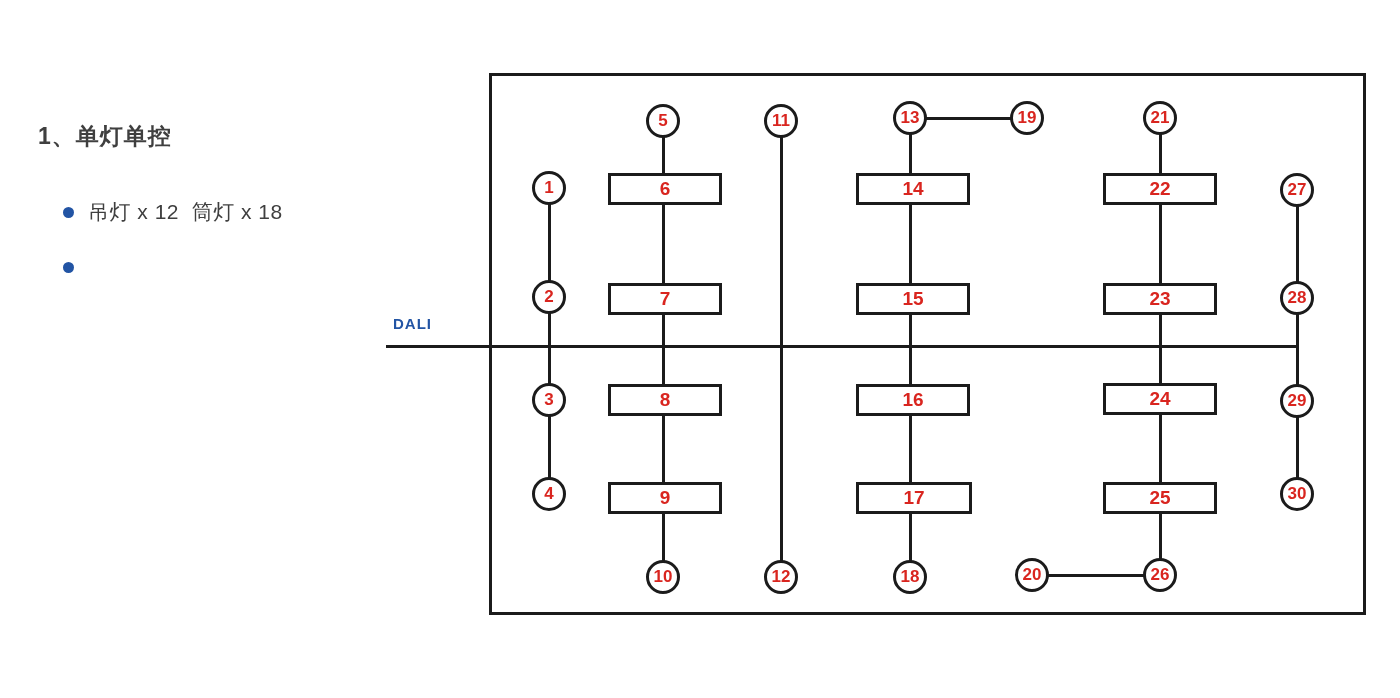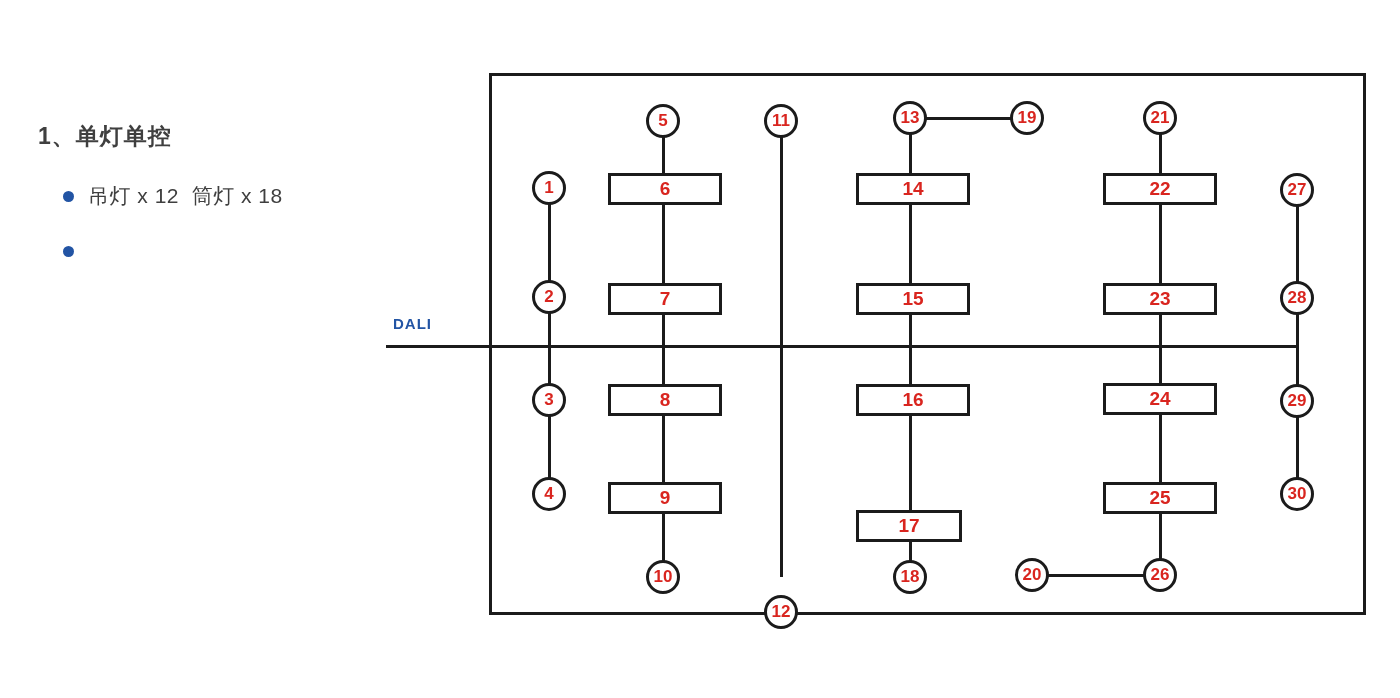--- a/index.html
+++ b/index.html
@@ -9,21 +9,21 @@
     background:var(--bg,#ffffff);
     font-family:"Liberation Sans","DejaVu Sans",sans-serif;
     overflow:hidden;
   }
   
   .info-panel{position:absolute;left:38px;top:118px;width:330px;}
   .info-title{
     font-size:23px;font-weight:bold;color:var(--text,#3f3f3f);
     letter-spacing:1px;line-height:36px;
   }
-  .bullet-list{margin-top:28px;display:flex;flex-direction:column;gap:36px;}
+  .bullet-list{margin-top:44px;display:flex;flex-direction:column;gap:36px;}
   .bullet-row{display:flex;align-items:center;}
   .bullet-dot{
     width:11px;height:11px;border-radius:50%;
     background:var(--blue,#2254a4);
     margin-left:25px;margin-right:14px;flex:none;
   }
   .bullet-text{font-size:21px;color:var(--text,#3f3f3f);letter-spacing:0.5px;white-space:pre;}
   
   .bus-label{
     position:absolute;left:393px;top:315px;width:60px;
@@ -82,26 +82,26 @@
       <div class="node circle" style="left: 532px; top: 280px; width: 34px; height: 34px;">2</div>
       <div class="node circle" style="left: 532px; top: 383px; width: 34px; height: 34px;">3</div>
       <div class="node circle" style="left: 532px; top: 477px; width: 34px; height: 34px;">4</div>
       <div class="node circle" style="left: 646px; top: 104px; width: 34px; height: 34px;">5</div>
       <div class="node rect" style="left: 608px; top: 173px; width: 114px; height: 32px;">6</div>
       <div class="node rect" style="left: 608px; top: 283px; width: 114px; height: 32px;">7</div>
       <div class="node rect" style="left: 608px; top: 384px; width: 114px; height: 32px;">8</div>
       <div class="node rect" style="left: 608px; top: 482px; width: 114px; height: 32px;">9</div>
       <div class="node circle" style="left: 646px; top: 560px; width: 34px; height: 34px;">10</div>
       <div class="node circle" style="left: 764px; top: 104px; width: 34px; height: 34px;">11</div>
-      <div class="node circle" style="left: 764px; top: 560px; width: 34px; height: 34px; margin-top: 35px;">12</div>
+      <div class="node circle" style="left: 764px; top: 560px; width: 34px; height: 34px;">12</div>
       <div class="node circle" style="left: 893px; top: 101px; width: 34px; height: 34px;">13</div>
       <div class="node rect" style="left: 856px; top: 173px; width: 114px; height: 32px;">14</div>
       <div class="node rect" style="left: 856px; top: 283px; width: 114px; height: 32px;">15</div>
       <div class="node rect" style="left: 856px; top: 384px; width: 114px; height: 32px;">16</div>
-      <div class="node rect" style="left: 856px; top: 482px; width: 106px; height: 32px; margin-top: 28px;">17</div>
+      <div class="node rect" style="left: 856px; top: 482px; width: 116px; height: 32px;">17</div>
       <div class="node circle" style="left: 893px; top: 560px; width: 34px; height: 34px;">18</div>
       <div class="node circle" style="left: 1010px; top: 101px; width: 34px; height: 34px;">19</div>
       <div class="node circle" style="left: 1015px; top: 558px; width: 34px; height: 34px;">20</div>
       <div class="node circle" style="left: 1143px; top: 101px; width: 34px; height: 34px;">21</div>
       <div class="node rect" style="left: 1103px; top: 173px; width: 114px; height: 32px;">22</div>
       <div class="node rect" style="left: 1103px; top: 283px; width: 114px; height: 32px;">23</div>
       <div class="node rect" style="left: 1103px; top: 383px; width: 114px; height: 32px;">24</div>
       <div class="node rect" style="left: 1103px; top: 482px; width: 114px; height: 32px;">25</div>
       <div class="node circle" style="left: 1143px; top: 558px; width: 34px; height: 34px;">26</div>
       <div class="node circle" style="left: 1280px; top: 173px; width: 34px; height: 34px;">27</div>

